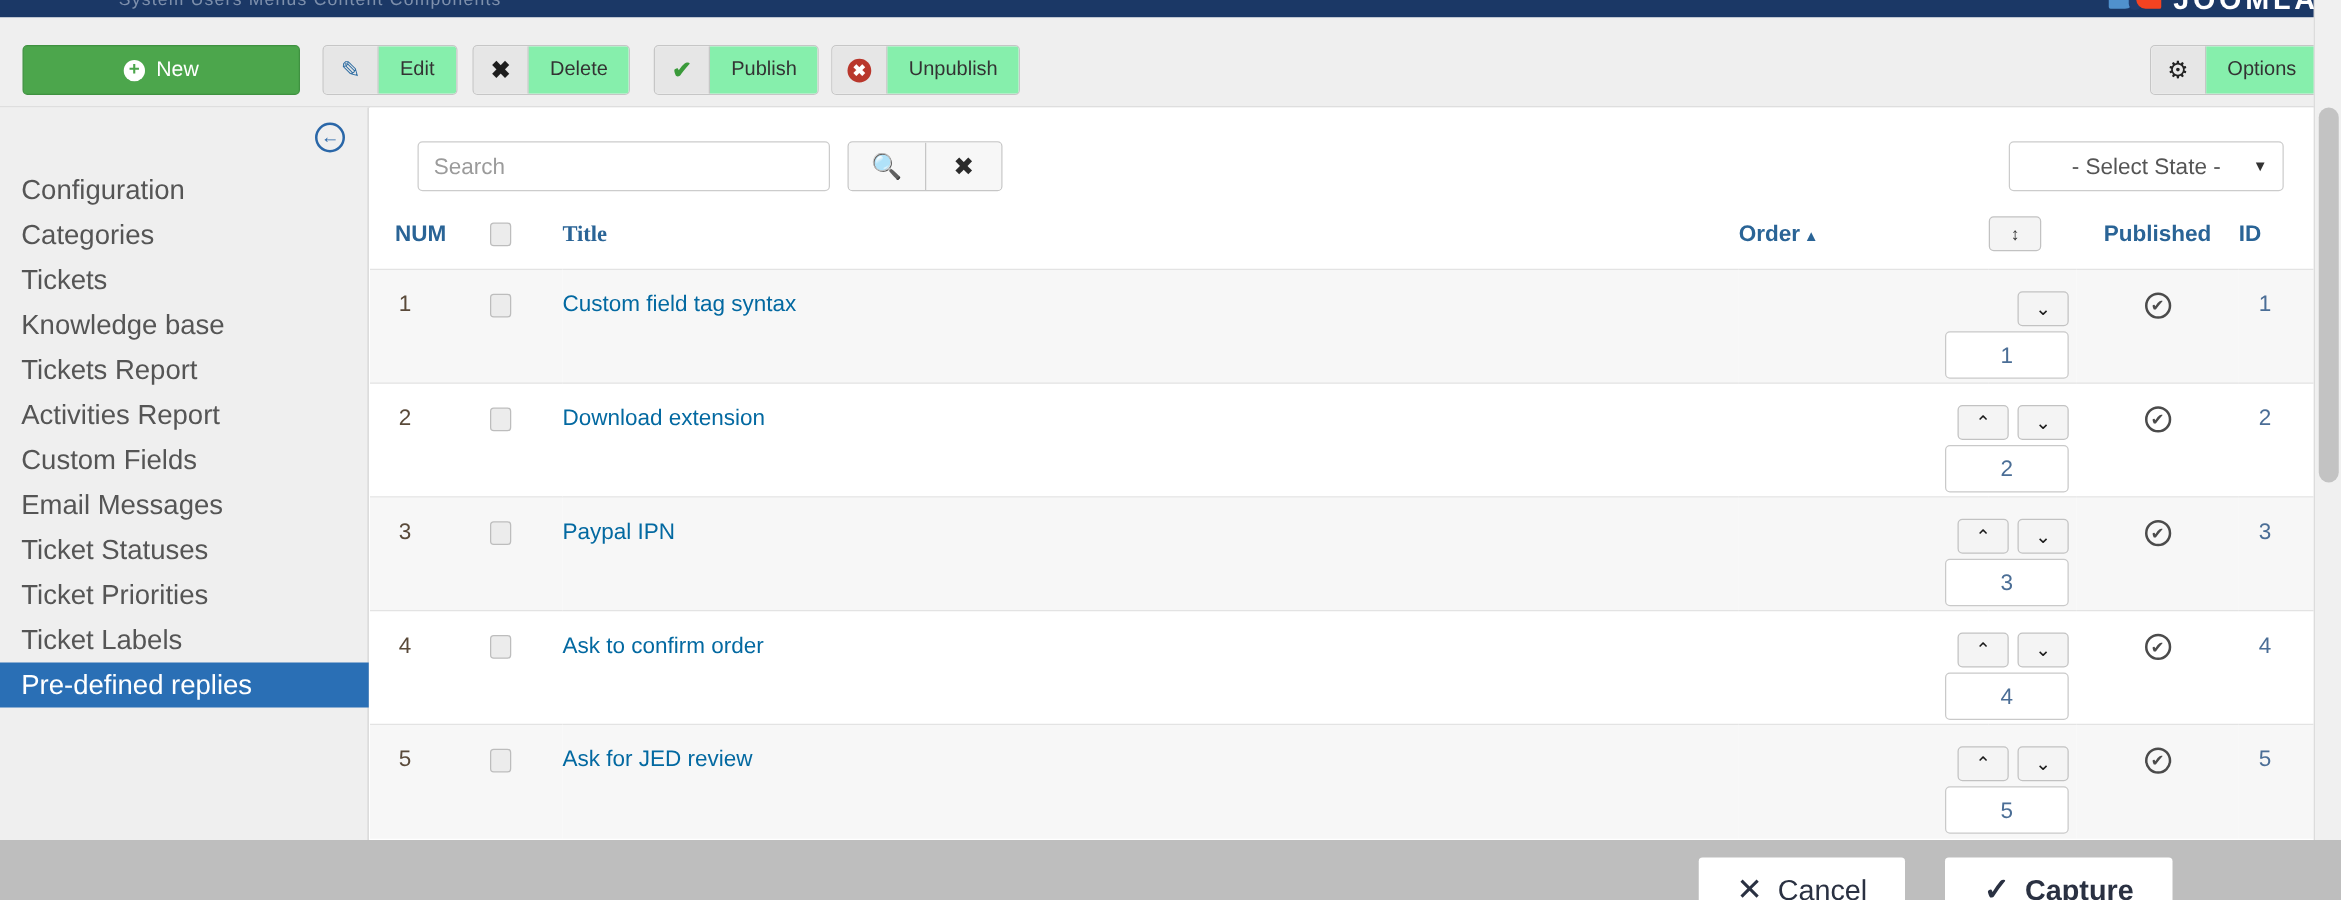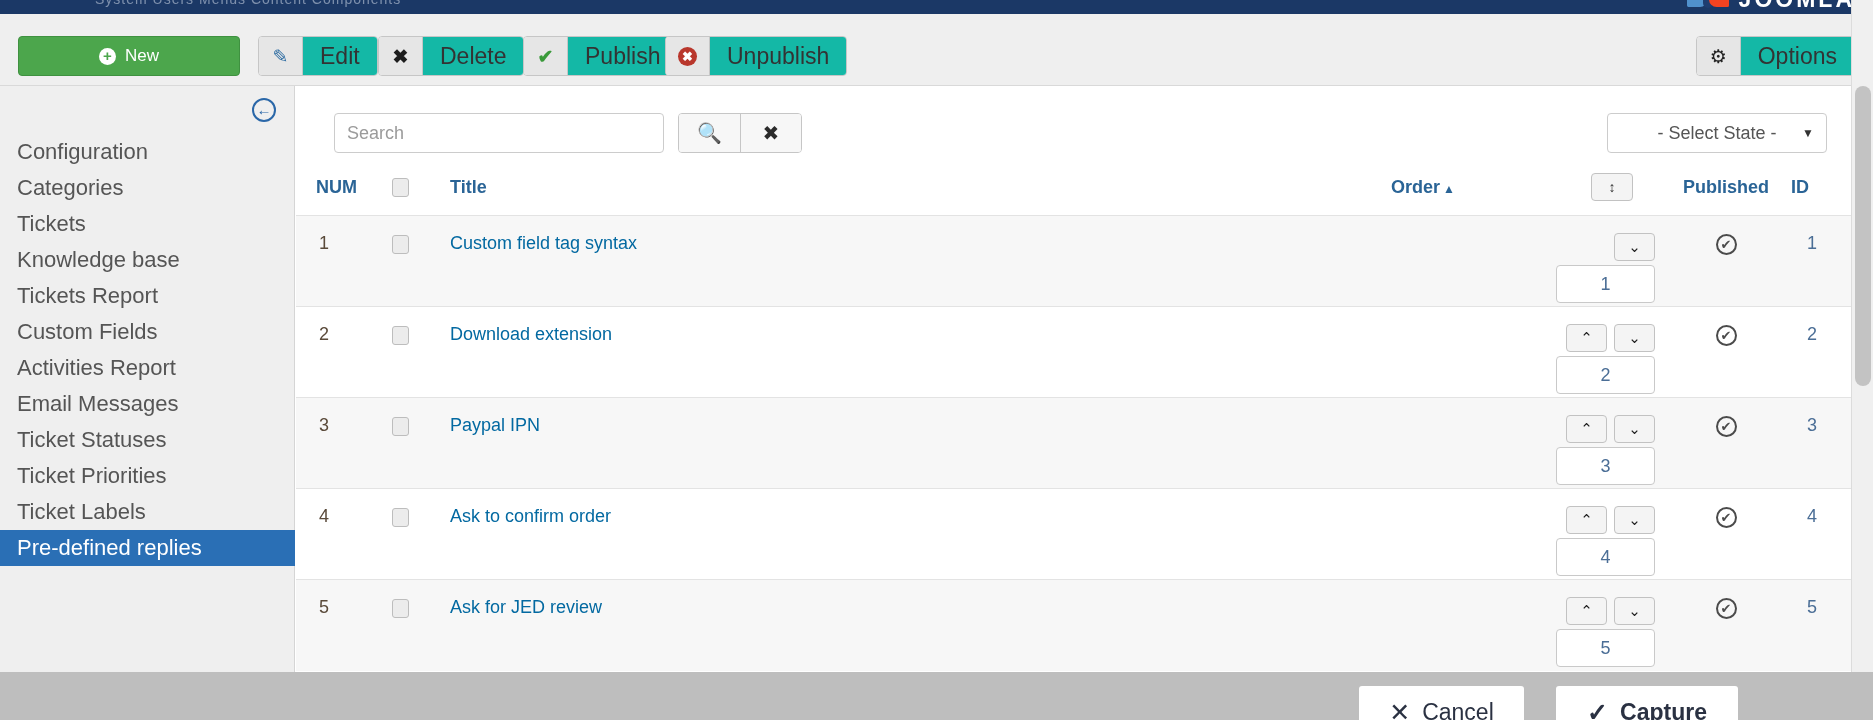--- a/index.html
+++ b/index.html
@@ -69,21 +69,21 @@
     display: flex; height: 40px;
     border: 1px solid #c6c6c6; border-radius: 4px; overflow: hidden;
     background: #fcfcfc; cursor: pointer;
   }
   .btn-group .gicon {
     width: 44px; display: flex; align-items: center; justify-content: center;
     background: #e6e6e6; border-right: 1px solid #c6c6c6; font-size: 19px;
   }
   .btn-group .glabel {
     display: flex; align-items: center; padding: 0 17px;
-    font-size: 23px; color: #333; background: #14b8a6; white-space: nowrap;
+    font-size: 16px; color: #333; background: #86efac; white-space: nowrap;
   }
   #grp-edit      { left: 258px; }
   #grp-delete    { left: 378px; }
   #grp-publish   { left: 523px; }
   #grp-unpublish { left: 665px; }
   #grp-options   { right: 18px; }
 
   .ic-edit   { color: #2d6ca2; }
   .ic-delete { color: #1d1d1d; font-weight: bold; }
   .ic-check  { color: #3a9a3a; font-weight: bold; }
@@ -151,21 +151,21 @@
   }
 
   
   table.list { width: 100%; border-collapse: collapse; table-layout: fixed; }
   table.list thead th {
     font-size: 18px; color: #2a6496; text-align: left;
     padding: 8px 0 14px 0; font-weight: bold; vertical-align: middle;
   }
   th.c-num   { width: 96px;  padding-left: 20px !important; color: #1d3c60; }
   th.c-chk   { width: 58px;  }
-  th.c-title { width: auto;  }
+  th.c-title { width: auto; font-family: Liberation Serif, serif;  }
   th.c-order { width: 200px; text-align: left; padding-right: 6px !important; }
   th.c-sort  { width: 70px;  }
   th.c-pub   { width: 130px; text-align: center !important; }
   th.c-id    { width: 60px;  text-align: left; padding-right: 18px !important; }
 
   .sort-arrow { font-size: 12px; margin-left: 3px; }
   .sort-box {
     display: inline-flex; align-items: center; justify-content: center;
     width: 42px; height: 28px; background: #f4f4f4;
     border: 1px solid #c2c2c2; border-radius: 4px;
@@ -307,24 +307,24 @@
         <div class="nav-item">
           <span>Tickets</span>
         </div>
         <div class="nav-item">
           <span>Knowledge base</span>
         </div>
         <div class="nav-item">
           <span>Tickets Report</span>
         </div>
         <div class="nav-item">
+          <span>Activities Report</span>
+        </div>
+        <div class="nav-item">
           <span>Custom Fields</span>
-        </div>
-        <div class="nav-item">
-          <span>Activities Report</span>
         </div>
         <div class="nav-item">
           <span>Email Messages</span>
         </div>
         <div class="nav-item">
           <span>Ticket Statuses</span>
         </div>
         <div class="nav-item">
           <span>Ticket Priorities</span>
         </div>

